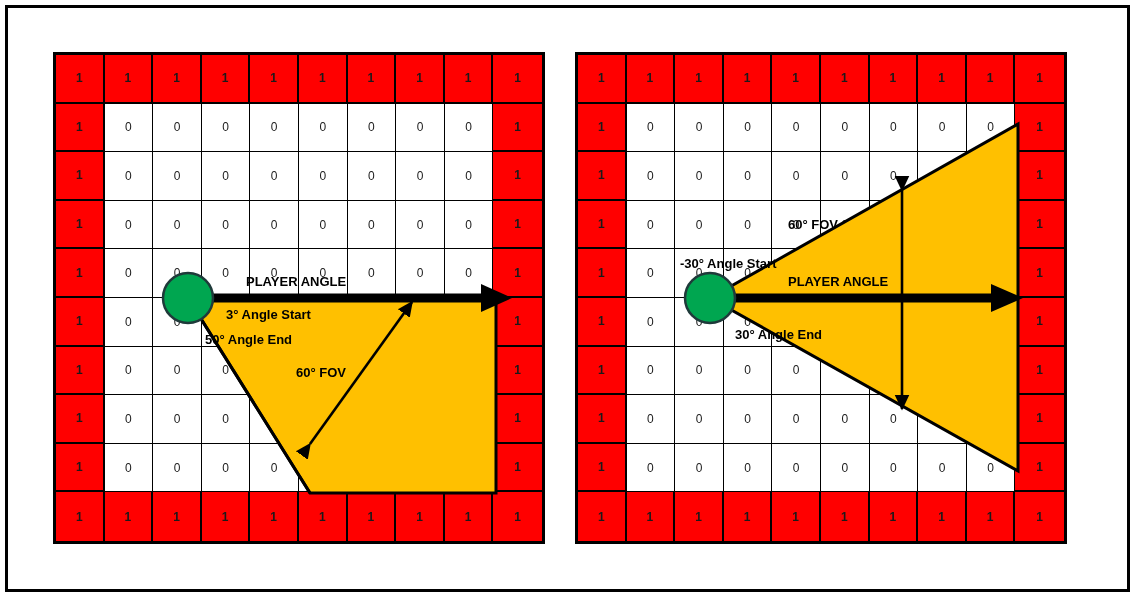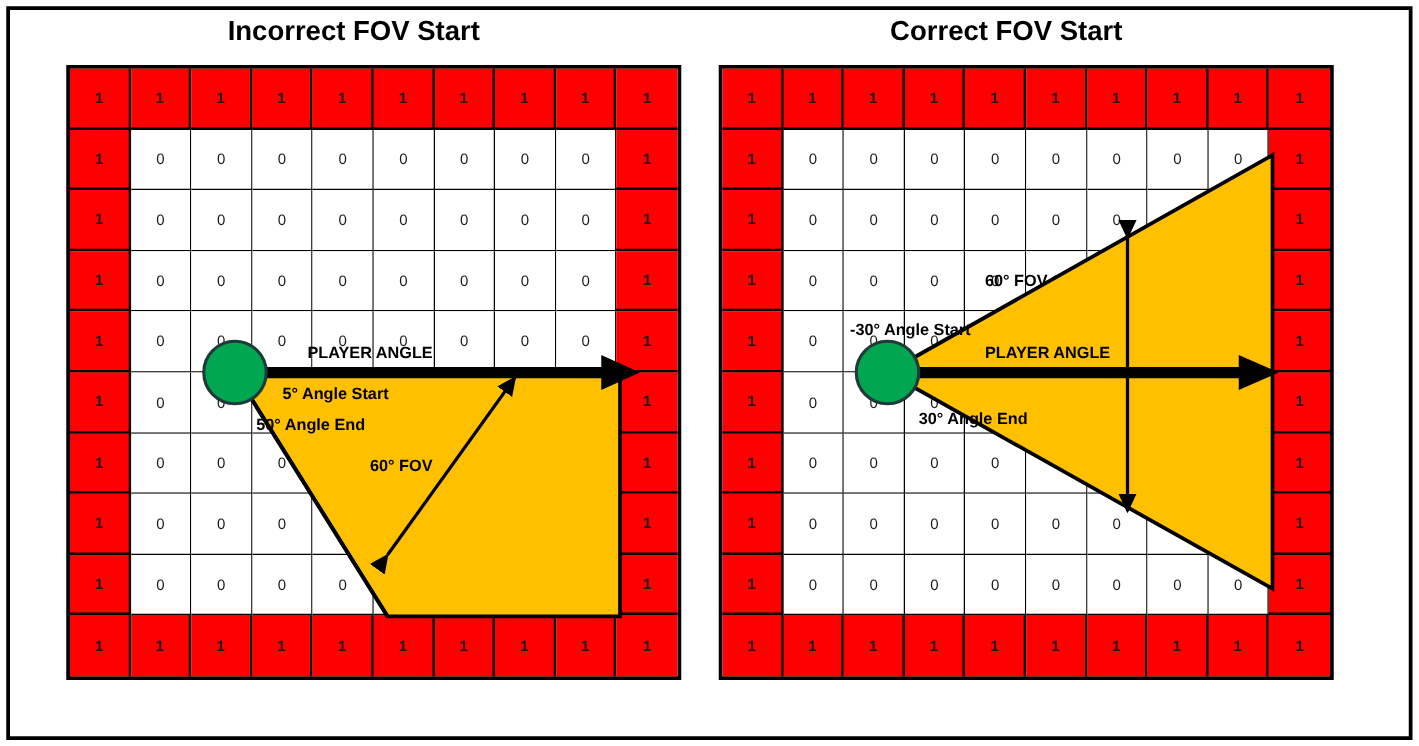--- a/index.html
+++ b/index.html
@@ -110,21 +110,20 @@
 </style>
 </head>
 <body>
 
 <div id="page">
 
   <div class="page-border"></div>
 
   <div class="panel panel-left">
 
-    <div class="panel-title">Incorrect FOV Start</div>
 
     <div class="grid-wrap">
 
       <div class="grid" id="grid-left">
           <div class="cell wall">1</div>
           <div class="cell wall">1</div>
           <div class="cell wall">1</div>
           <div class="cell wall">1</div>
           <div class="cell wall">1</div>
           <div class="cell wall">1</div>
@@ -240,29 +239,28 @@
         </defs>
         <line x1="257" y1="392" x2="359" y2="250" stroke="#000000" stroke-width="2.6" marker-start="url(#ah-l)" marker-end="url(#ah-l2)"></line>
 
         <line x1="131" y1="246" x2="430" y2="246" stroke="#000000" stroke-width="9"></line>
         <polygon points="428,232 459,246 428,260" fill="#000000"></polygon>
 
         <circle cx="135" cy="246" r="25" fill="#00A650" stroke="#1f3a3a" stroke-width="2.5"></circle>
       </svg>
 
       <div class="anno" style="left:193px; top:222px;">PLAYER ANGLE</div>
-      <div class="anno" style="left:173px; top:255px;">5° Angle Start</div>
+      <div class="anno" style="left:173px; top:255px;">3° Angle Start</div>
       <div class="anno" style="left:152px; top:280px;">50° Angle End</div>
       <div class="anno" style="left:243px; top:313px;">60° FOV</div>
     </div>
   </div>
 
   <div class="panel panel-right">
 
-    <div class="panel-title">Correct FOV Start</div>
 
     <div class="grid-wrap">
 
       <div class="grid" id="grid-right">
           <div class="cell wall">1</div>
           <div class="cell wall">1</div>
           <div class="cell wall">1</div>
           <div class="cell wall">1</div>
           <div class="cell wall">1</div>
           <div class="cell wall">1</div>

